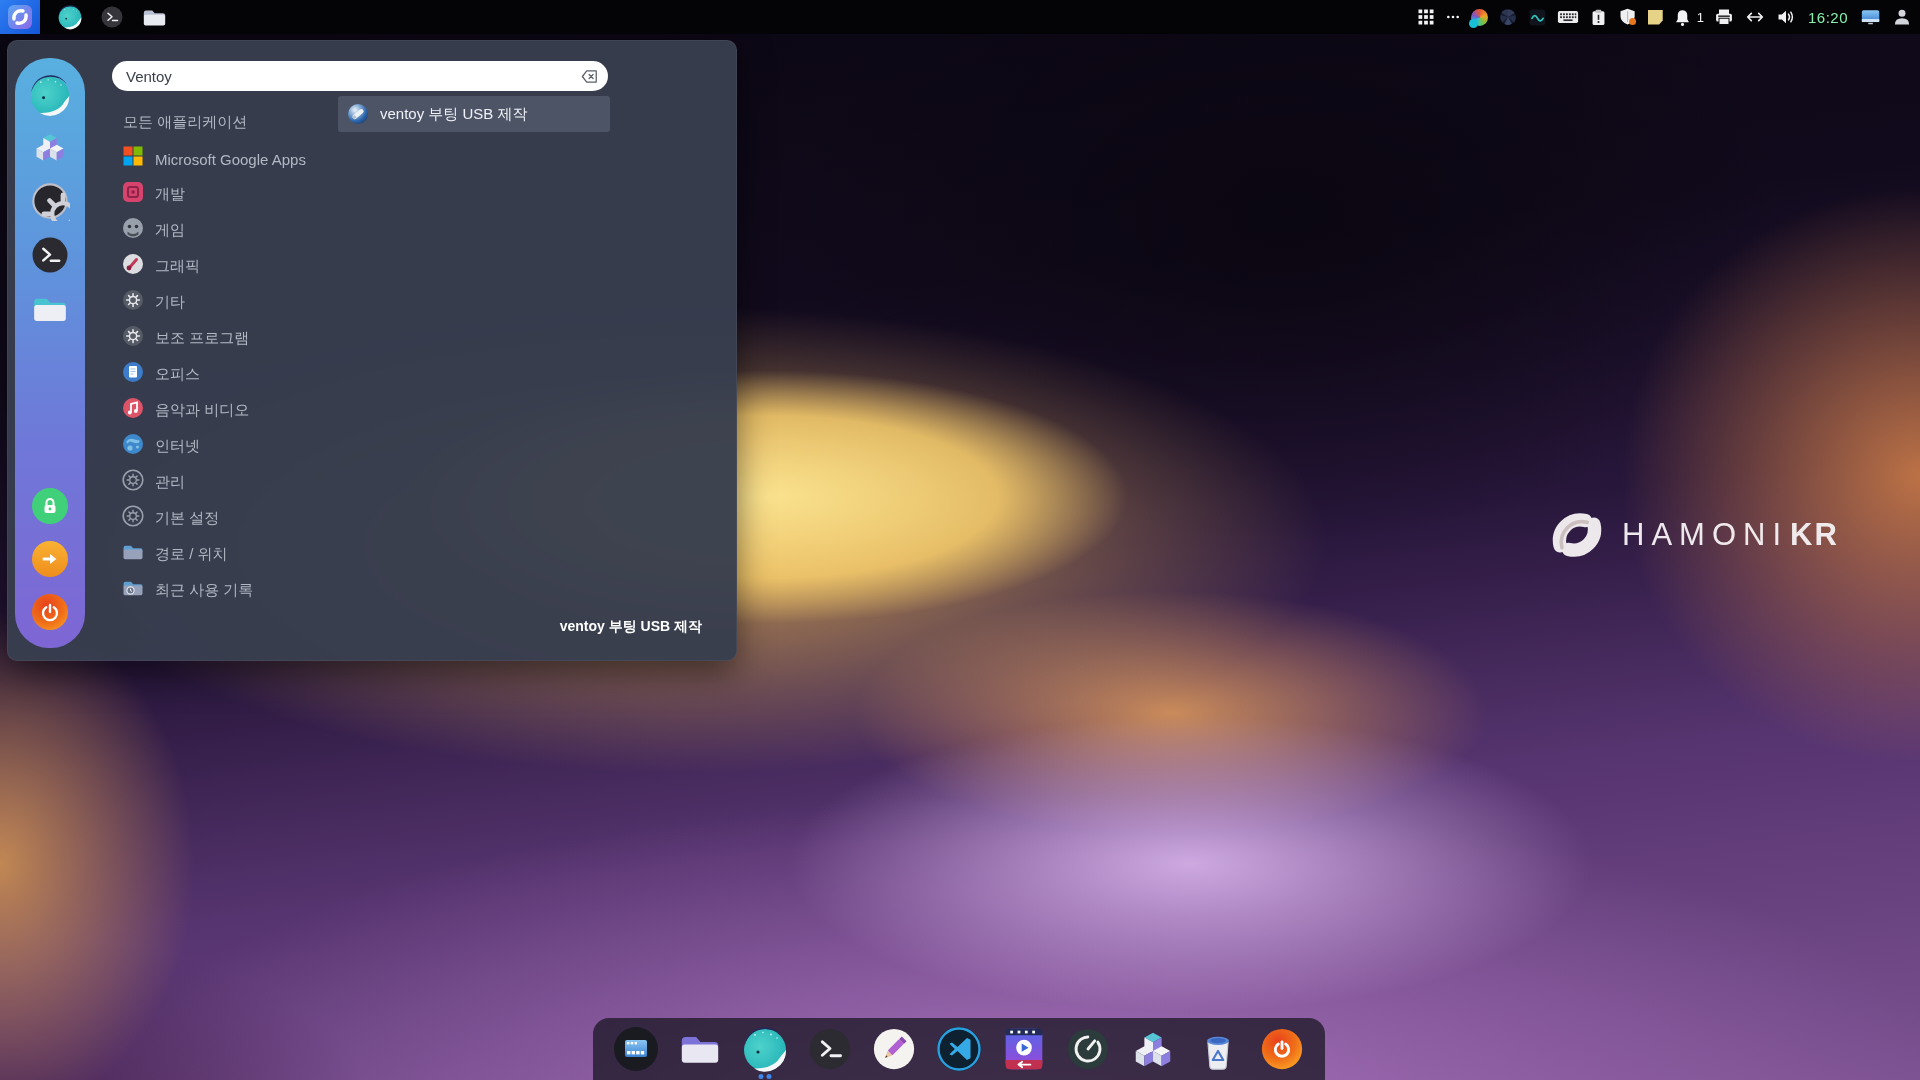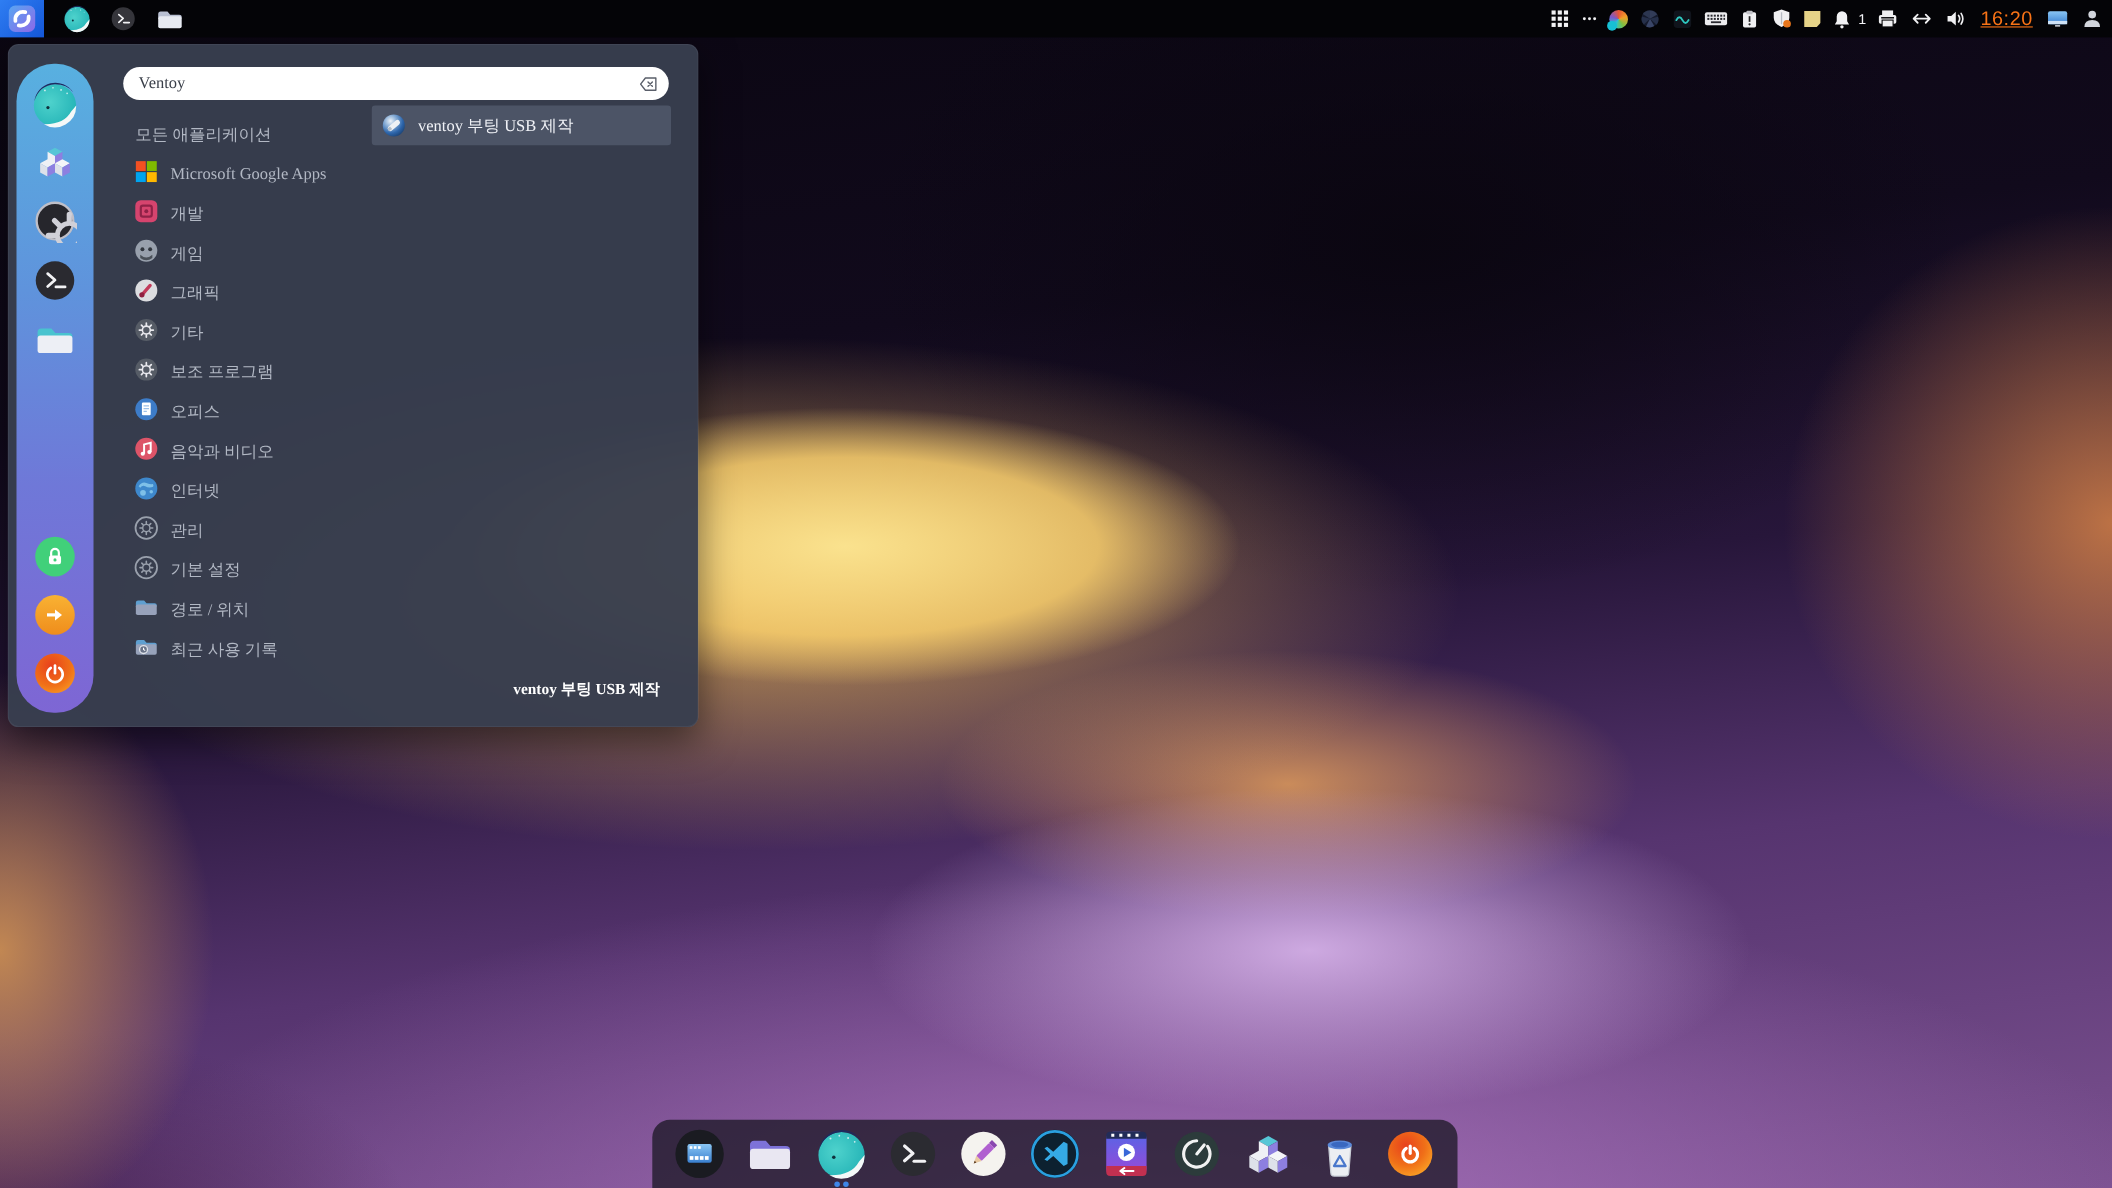--- a/index.html
+++ b/index.html
@@ -23,32 +23,32 @@
 
   
   .panel{position:absolute;left:0;top:0;width:1920px;height:34px;background:#040407;
     display:flex;align-items:center;z-index:40;}
   .panel-left{display:flex;align-items:center;gap:17px;}
   .menu-btn{width:40px;height:34px;display:flex;align-items:center;justify-content:center;
     background:linear-gradient(135deg,#2f7ef2,#1456d8);cursor:pointer;}
   .pbtn{display:flex;align-items:center;justify-content:center;cursor:pointer;}
   .tray{margin-left:auto;display:flex;align-items:center;gap:10px;padding-right:8px;}
   .tray svg,.tray .cicon{display:block;}
-  .clock{color:#f97316;font-size:18px;letter-spacing:.5px;padding:0 2px;cursor:pointer;text-decoration:underline;}
+  .clock{color:#86efac;font-size:15px;letter-spacing:.5px;padding:0 2px;cursor:pointer;}
   .badge{color:#f2f2f5;font-size:13px;margin-left:-5px;}
   .note-ic{width:15px;height:15px;background:#e6d388;
     clip-path:polygon(0 0,100% 0,100% 74%,76% 100%,0 100%);}
   .cwheel{width:17px;height:17px;border-radius:50%;position:relative;
     background:conic-gradient(#e85535,#f0a028,#7bc043,#26c6da,#7a58c8,#e85535);}
   .cwheel i{position:absolute;left:-2px;bottom:-2px;width:9px;height:9px;border-radius:50%;background:#17c0d4;}
 
   
-  .menu{position:absolute;left:7px;top:40px;width:628px;height:621px;z-index:30;
+  .menu{position:absolute;left:7px;top:40px;width:730px;height:621px;z-index:30;
     background:rgba(56,62,78,.97);border-radius:10px;border:1px solid rgba(255,255,255,.05);
-    box-shadow:0 12px 34px rgba(0,0,0,.5);font-family:Liberation Serif, serif;}
+    box-shadow:0 12px 34px rgba(0,0,0,.5);}
   .pill{position:absolute;left:7px;top:17px;width:70px;height:590px;border-radius:34px;
     background:linear-gradient(180deg,#58b0e0 0%,#5f93dc 35%,#6f78d8 65%,#7e66d4 100%);
     display:flex;flex-direction:column;align-items:center;padding:15px 0 18px 0;}
   .fav{display:flex;align-items:center;justify-content:center;cursor:pointer;}
   .sessbtn{width:36px;height:36px;border-radius:50%;display:flex;align-items:center;justify-content:center;cursor:pointer;}
   .lockbg{background:#41d07a;}
   .outbg{background:linear-gradient(180deg,#f9b233,#ef8d1c);}
   .pwrbg{background:radial-gradient(circle at 40% 32%,#e8401c,#f07018 55%,#fcac28);}
   .search{position:absolute;left:104px;top:20px;width:496px;height:30px;background:#fff;border-radius:15px;}
   .search input{position:absolute;inset:0;border:none;outline:none;background:transparent;border-radius:15px;
@@ -149,20 +149,28 @@
  <g stroke="var(--a,#d8d8de)" stroke-width="2.2" stroke-linecap="round">
   <path d="M12 3.2v2.6M12 18.2v2.6M3.2 12h2.6M18.2 12h2.6M5.8 5.8l1.8 1.8M16.4 16.4l1.8 1.8M18.2 5.8l-1.8 1.8M7.6 16.4l-1.8 1.8"></path>
  </g>
 </symbol>
 </defs>
 </svg>
 
 <div class="screen">
   <div class="wallpaper"></div>
 
+  <div class="brand">
+    <svg width="58" height="58" viewBox="0 0 48 48">
+      <path d="M10 33 C7 20 18 9 31 12" stroke="#f7f3f5" stroke-width="11" stroke-linecap="round" fill="none"></path>
+      <path d="M38 15 C41 28 30 39 17 36" stroke="#f7f3f5" stroke-width="11" stroke-linecap="round" fill="none"></path>
+      <path d="M10 33 C7 20 18 9 31 12" stroke="#6b4a3a" stroke-width="3" stroke-linecap="round" fill="none" opacity="0.25" transform="translate(1.5,1.5)"></path>
+    </svg>
+    <div class="brand-text"><span>HAMONI</span><b>KR</b></div>
+  </div>
 
   <div class="panel">
     <div class="panel-left">
       <div class="menu-btn">
         <svg width="26" height="26" viewBox="0 0 26 26">
           <rect x="1" y="1" width="24" height="24" rx="6" fill="url(#glogo)"></rect>
           <path d="M7 15 C6.2 9.5 10.5 5.8 16 7" stroke="#fff" stroke-width="3.4" stroke-linecap="round" fill="none"></path>
           <path d="M19 11 C19.8 16.5 15.5 20.2 10 19" stroke="#fff" stroke-width="3.4" stroke-linecap="round" fill="none"></path>
         </svg>
       </div>

